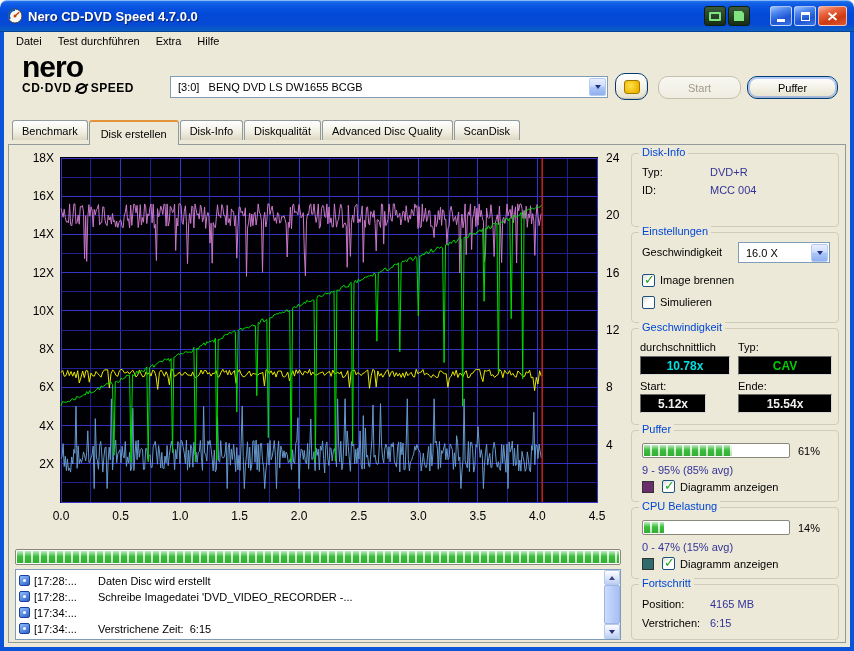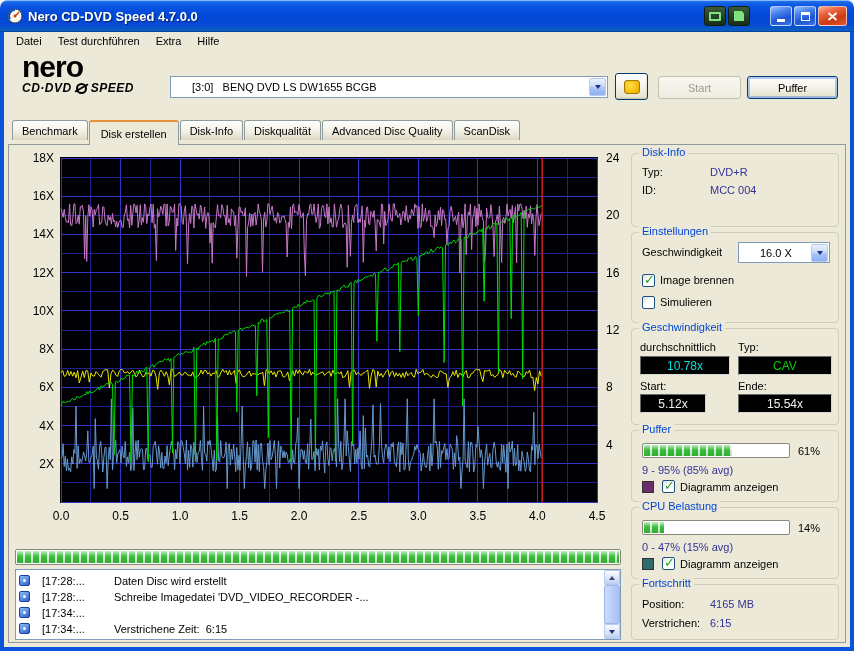--- a/index.html
+++ b/index.html
@@ -24,31 +24,31 @@
 .glyph-min{width:8px;height:3px;background:#fff;margin-top:9px}
 .glyph-max{width:9px;height:9px;border:1px solid #fff;border-top-width:3px}
 .glyph-monitor{width:12px;height:9px;border:2px solid #7FE37F;border-radius:1px}
 .glyph-floppy{width:10px;height:10px;background:#7FE37F;clip-path:polygon(0 0,78% 0,100% 22%,100% 100%,0 100%)}
 
 .menubar{position:absolute;left:4px;top:30px;width:846px;height:22px;display:flex;align-items:center;padding-left:4px;background:#ECE9D8;z-index:5}
 .menu-item{padding:3px 8px;cursor:default;white-space:nowrap}
 
 .logo{position:absolute;left:22px;top:53px}
 .logo-nero{font-size:30px;font-weight:bold;line-height:27px;letter-spacing:-1px}
-.logo-sub{display:flex;align-items:center;gap:2px;font-weight:bold;font-size:12px;font-style:italic;letter-spacing:.5px;margin-top:1px}
+.logo-sub{display:flex;align-items:center;gap:2px;font-weight:bold;font-size:12px;letter-spacing:.5px;margin-top:1px}
 .logo-disc{width:11px;height:11px;border:2px solid #000;border-radius:50%;position:relative;margin:0 2px;flex:none}
 .logo-disc::before{content:"";position:absolute;left:-4px;top:2.5px;width:15px;height:2px;background:#000;transform:rotate(-30deg)}
 .combo{background:#fff;border:1px solid #7F9DB9;display:flex;align-items:center;overflow:hidden}
-.combo-text{padding-left:21px;white-space:pre;overflow:hidden}
+.combo-text{padding-left:7px;white-space:pre;overflow:hidden}
 .combo-arrow{margin-left:auto;width:17px;height:18px;margin-right:1px;border:1px solid #B7CBEF;border-radius:2px;
  background:linear-gradient(180deg,#E8F0FE 0%,#CCDCFB 45%,#ADC7F7 50%,#8FB0F0 100%);display:flex;align-items:center;justify-content:center;flex:none}
 .tri-dn{width:0;height:0;border-left:3.5px solid transparent;border-right:3.5px solid transparent;border-top:4.5px solid #21317E}
 .tri-up{width:0;height:0;border-left:3.5px solid transparent;border-right:3.5px solid transparent;border-bottom:4.5px solid #39477C}
 .drive-combo{position:absolute;left:170px;top:76px;width:438px;height:22px}
-.xp-btn{border:1px solid #003C74;border-radius:3px;font-size:11px;display:flex;align-items:center;justify-content:center;cursor:pointer;
+.xp-btn{border:1px solid #003C74;border-radius:10px;font-size:11px;display:flex;align-items:center;justify-content:center;cursor:pointer;
  background:linear-gradient(180deg,#FFFFFF 0%,#F4F2E8 50%,#E8E4D0 90%,#D8D2BC 100%);box-shadow:inset -1px -1px 1px rgba(0,0,0,.08)}
 .xp-btn.default{box-shadow:inset 0 0 0 2px rgba(90,140,240,.45)}
 .xp-btn.disabled{color:#A0998A;border-color:#C4BFAE;background:linear-gradient(180deg,#F8F7F1,#EFEDE0);box-shadow:none;cursor:default}
 .tool-btn{position:absolute;left:615px;top:73px;width:33px;height:27px}
 .tool-icon{width:16px;height:14px;background:radial-gradient(circle at 40% 40%,#FFE24A 0%,#F0B400 75%);border:1px solid #A07800;border-radius:3px}
 .btn-start{position:absolute;left:658px;top:76px;width:83px;height:23px}
 .btn-quit{position:absolute;left:747px;top:76px;width:91px;height:23px}
 
 .tabs{position:absolute;left:12px;top:120px;height:25px;display:flex;align-items:flex-start;z-index:4}
 .tab{height:20px;padding:0 9px;display:flex;align-items:center;border:1px solid #919B9C;border-bottom:none;border-radius:3px 3px 0 0;
@@ -74,36 +74,36 @@
 .set-speed-label{position:absolute;left:10px;top:13px;white-space:nowrap}
 .speed-combo{position:absolute;left:106px;top:9px;width:92px;height:21px}
 .cbrow{position:absolute;left:10px;display:flex;align-items:center;gap:5px;height:14px;white-space:nowrap;cursor:pointer}
 .cb1{top:40px}.cb2{top:62px}
 .cb{width:13px;height:13px;background:linear-gradient(135deg,#DCDCD2,#FFFFFF 45%);border:1px solid #1C5180;border-radius:2px;position:relative;flex:none}
 .cb.checked::after{content:"\2713";position:absolute;left:1px;top:-3px;font-size:13px;font-weight:bold;color:#21A121}
 .gw-avg-label{position:absolute;left:8px;top:12px;width:88px;overflow:hidden;white-space:nowrap}
 .gw-typ-label{position:absolute;left:106px;top:12px}
 .gw-start-label{position:absolute;left:8px;top:51px}
 .gw-ende-label{position:absolute;left:106px;top:51px}
-.valbox{position:absolute;height:19px;background:#000;border:1px solid;border-color:#6a6a6a #d8d8d8 #d8d8d8 #6a6a6a;display:flex;align-items:center;justify-content:center;font-weight:normal;font-size:12px}
+.valbox{position:absolute;height:19px;background:#000;border:1px solid;border-color:#6a6a6a #d8d8d8 #d8d8d8 #6a6a6a;display:flex;align-items:center;justify-content:center;font-weight:bold;font-size:12px}
 .vb-avg{left:8px;top:27px;width:90px;color:#00E0E0}
 .vb-typ{left:106px;top:27px;width:94px;color:#00CC00}
 .vb-start{left:8px;top:65px;width:66px;color:#F0F0F0}
 .vb-ende{left:106px;top:65px;width:94px;color:#F0F0F0}
 .pbar{border:1px solid #8A887A;border-radius:2px;background:#fff;padding:1px}
 .pbar.small{position:absolute;left:10px;top:12px;width:148px;height:15px}
 .pfill{height:100%;background-image:linear-gradient(180deg,rgba(255,255,255,.7) 0%,rgba(255,255,255,0) 45%,rgba(0,80,0,.15) 100%),repeating-linear-gradient(90deg,#3CBE3C 0 6px,#D8F2D8 6px 8px)}
 .ppct{position:absolute;left:166px;top:14px}
 .prange{position:absolute;left:10px;top:33px;color:#333399;white-space:nowrap}
 .swatch{position:absolute;left:10px;top:50px;width:12px;height:12px;border:1px solid #333}
 .diag-row{position:absolute;left:30px;top:49px;display:flex;gap:5px;align-items:center;cursor:pointer;white-space:nowrap}
 
 .burnbar{position:absolute;left:6px;top:404px;width:606px;height:16px}
 .log{position:absolute;left:6px;top:424px;width:606px;height:71px;background:#fff;border:1px solid #7F9DB9}
-.log-row{position:absolute;left:3px;height:15px;display:flex;align-items:center;gap:12px;width:582px;overflow:hidden;white-space:nowrap}
+.log-row{position:absolute;left:3px;height:15px;display:flex;align-items:center;gap:4px;width:582px;overflow:hidden;white-space:nowrap}
 .lr0{top:3px}.lr1{top:19px}.lr2{top:35px}.lr3{top:51px}
 .log-icon{width:11px;height:11px;border-radius:2px;background:linear-gradient(145deg,#8FBBF8 0%,#2E62CE 100%);border:1px solid #1A3F9C;position:relative;flex:none}
 .log-icon::after{content:"";position:absolute;left:3px;top:3px;width:3px;height:3px;background:#fff;border-radius:50%}
 .log-time{width:60px;flex:none}
 .log-text{white-space:pre}
 .scrollbar{position:absolute;right:0;top:0;width:16px;height:69px;background:#F2F1EA}
 .sb-btn{position:absolute;left:0;width:16px;height:15px;border:1px solid #B5C8EE;border-radius:2px;
  background:linear-gradient(180deg,#FDFDFE 0%,#D8E2F8 60%,#BCCEF2 100%);display:flex;align-items:center;justify-content:center;cursor:pointer}
 .sb-up{top:0}.sb-down{bottom:0}
 .sb-thumb{position:absolute;left:0;top:15px;width:16px;height:39px;border:1px solid #9EB4E4;border-radius:2px;

